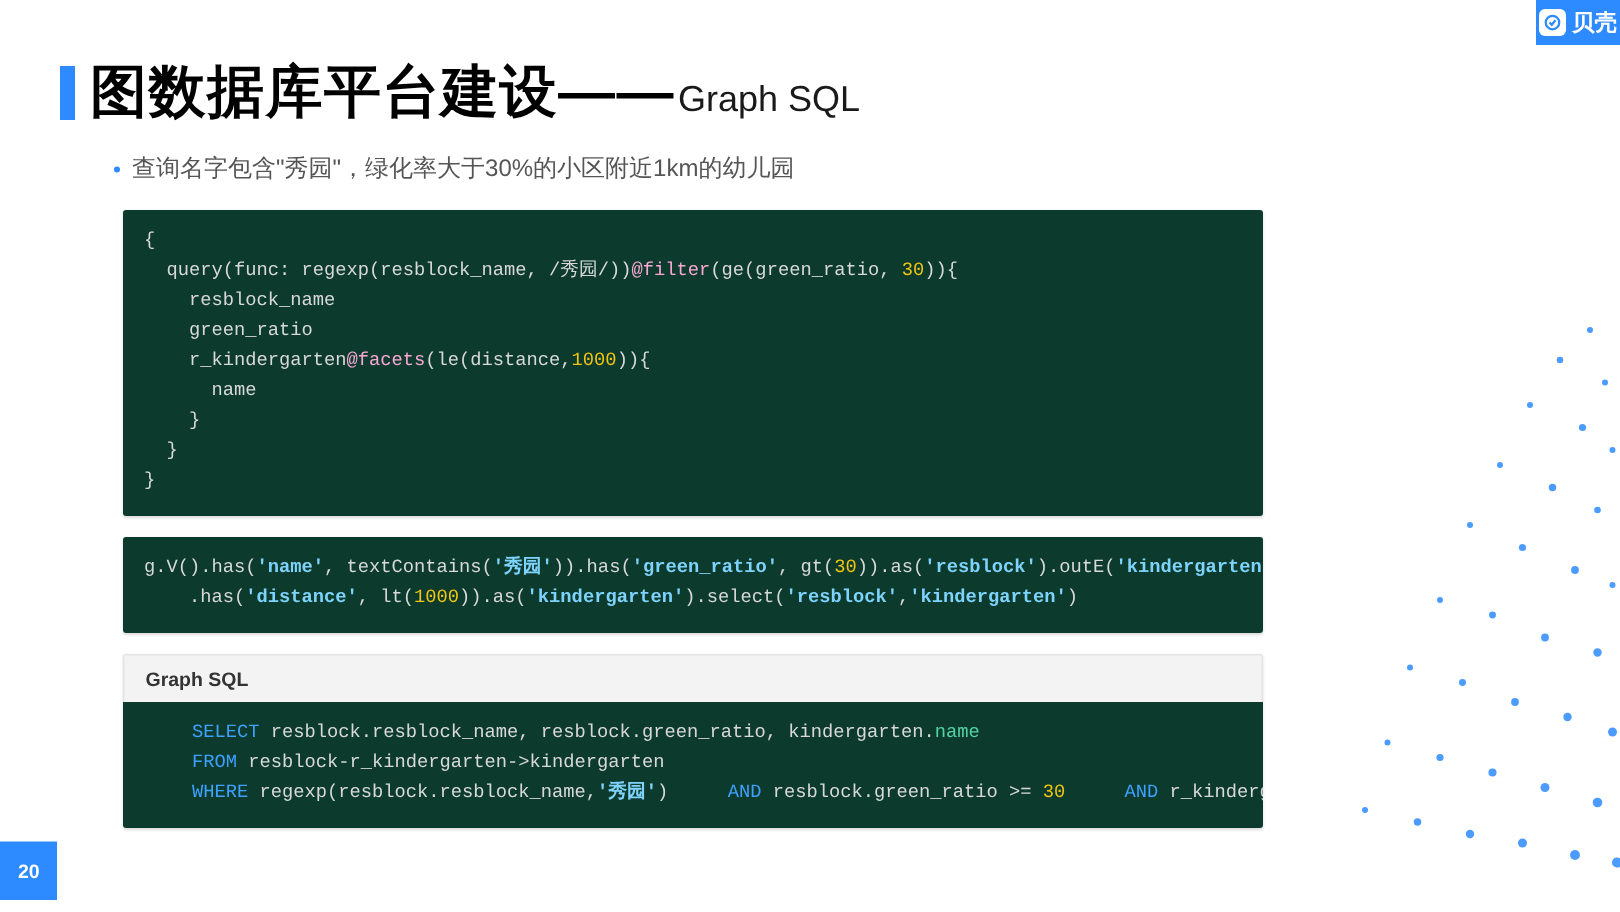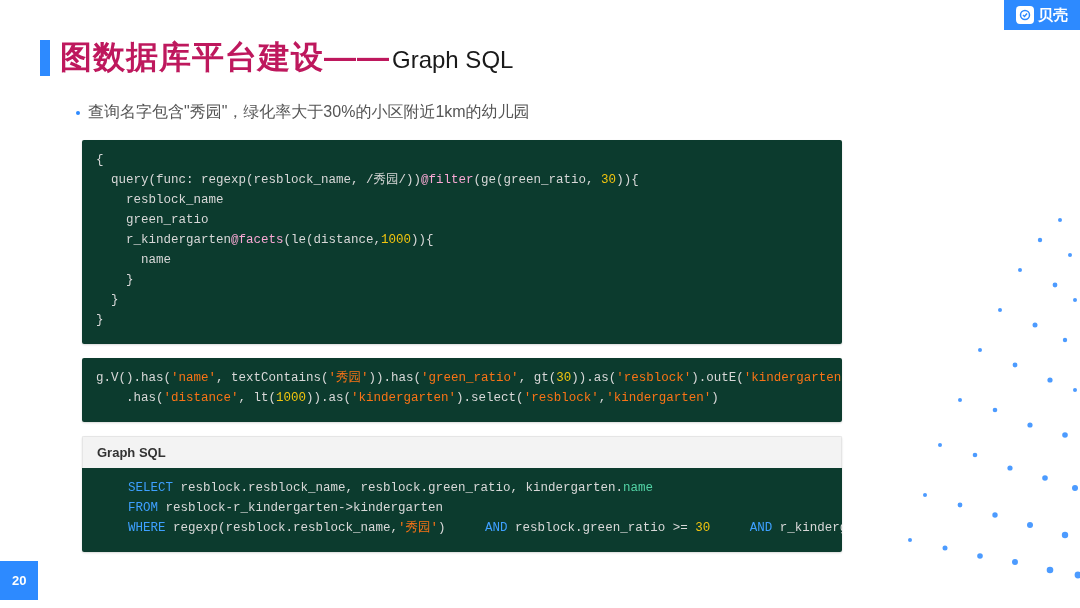--- a/index.html
+++ b/index.html
@@ -8,21 +8,21 @@
     height: 608px;
     background: #ffffff;
     font-family: "Microsoft YaHei", "PingFang SC", Arial, sans-serif;
     position: relative;
     overflow: hidden;
   }
   .logo {
     position: absolute;
     top: 0;
     right: 0;
-    width: 76px;
+    width: 56px;
     height: 30px;
     background: #2d8aff;
     color: #fff;
     display: flex;
     align-items: center;
     justify-content: center;
     font-size: 15px;
     font-weight: bold;
     gap: 4px;
   }
@@ -44,23 +44,23 @@
     align-items: baseline;
   }
   .title-bar {
     width: 10px;
     height: 36px;
     background: #2d8aff;
     margin-right: 10px;
     align-self: center;
   }
   .title-main {
-    font-size: 32px;
+    font-size: 38px;
     font-weight: 600;
-    color: #be185d;
+    color: #000000;
     letter-spacing: 1px;
   }
   .title-sub {
     font-size: 24px;
     color: #1a1a1a;
     margin-left: 2px;
   }
   .bullet-row {
     position: absolute;
     top: 102px;
@@ -106,21 +106,21 @@
     font-family: Consolas, Monaco, "Courier New", monospace;
     font-size: 12.5px;
     line-height: 1.6;
     color: #d8d8d8;
     white-space: pre;
     overflow: hidden;
   }
   .kw-orange { color: #f9a8d4; margin-top: 28px; }
   .kw-yellow { color: #f1c40f; }
   .kw-cyan   { color: #52d3a5; }
-  .kw-str    { color: #f97316; }
+  .kw-str    { color: #7dd3fc; font-weight: bold; }
   .kw-blue   { color: #3ea0ff; margin-left: 32px; }
   .footer {
     position: absolute;
     bottom: 8px;
     left: 0;
     display: flex;
     align-items: center;
     gap: 14px;
   }
   .page-num {

